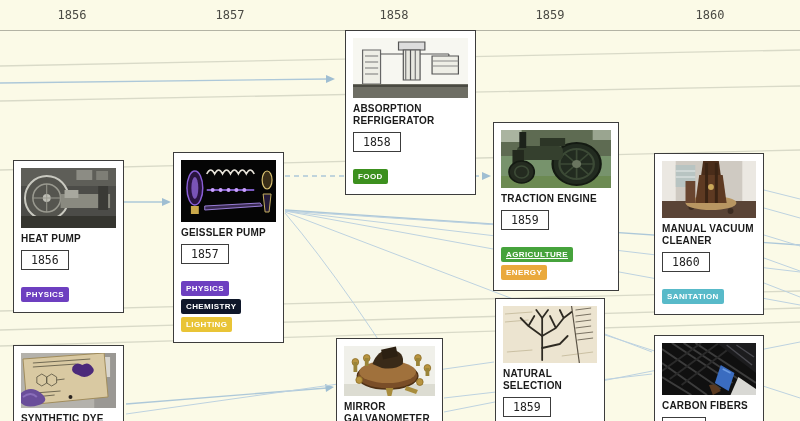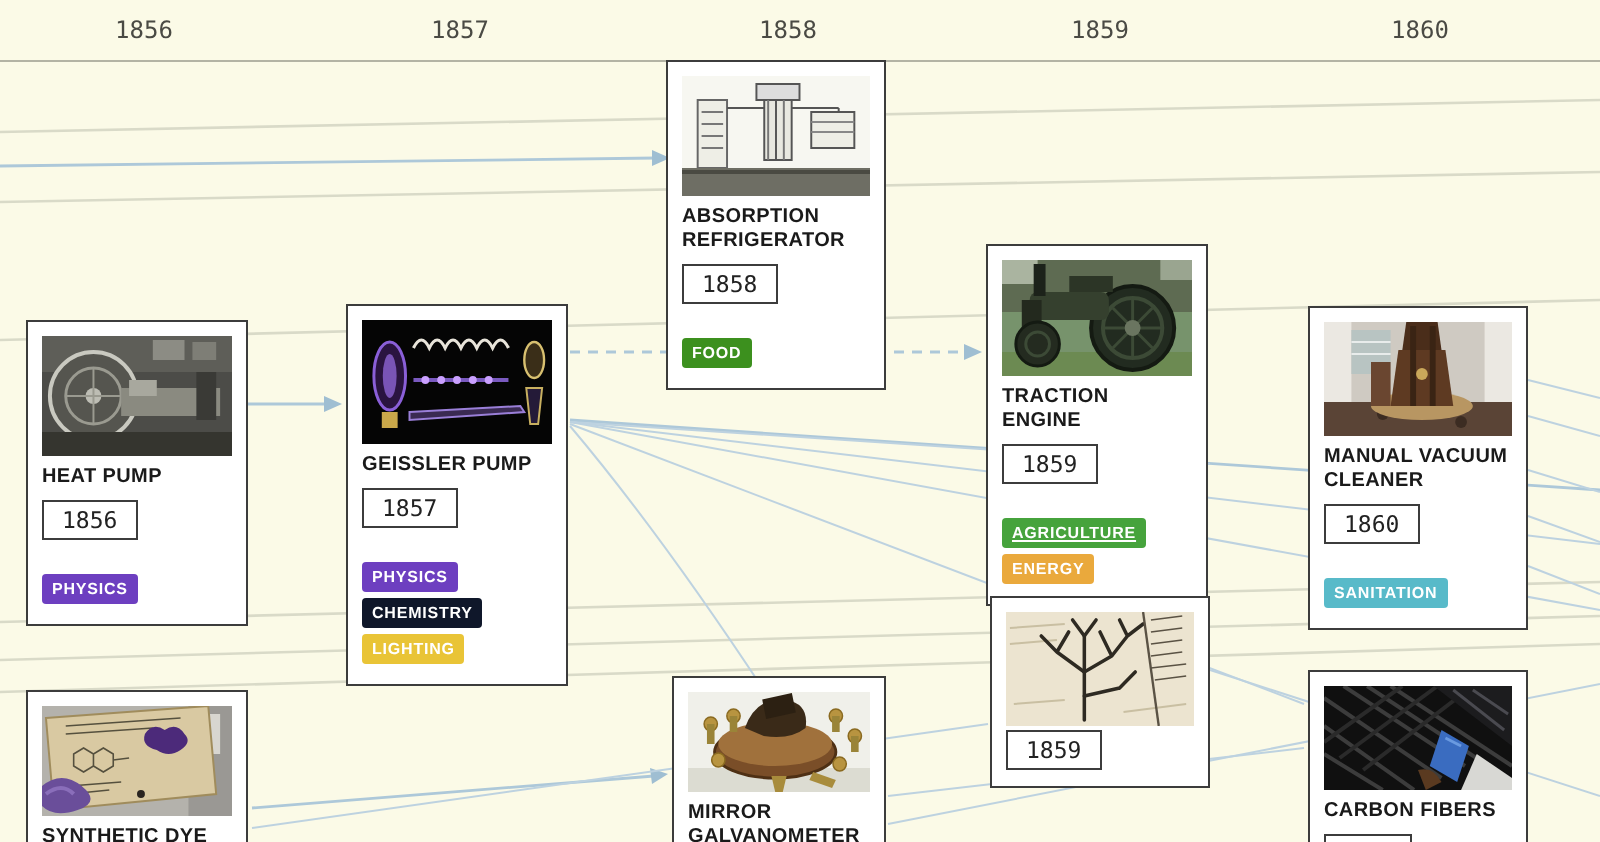--- a/index.html
+++ b/index.html
@@ -84,21 +84,21 @@
     <line class="bl-thin" x1="764" y1="235" x2="800" y2="246"></line>
     <line class="bl-thin" x1="764" y1="258" x2="800" y2="271"></line>
     <line class="bl-thin" x1="764" y1="283" x2="800" y2="297"></line>
 
     <line class="bl-thin" x1="605" y1="335" x2="800" y2="398"></line>
     <line class="bl-thin" x1="444" y1="412" x2="800" y2="342"></line>
     <line class="bl-thin" x1="126" y1="414" x2="494" y2="362"></line>
     <line class="bl-thin" x1="444" y1="398" x2="652" y2="374"></line>
   </svg>
 
-  <div class="card" style="left:333px;top:30px;width:110px">
+  <div class="card" style="left:345px;top:30px;width:131px">
     <div class="thumb" style="height:60px">
       <svg viewBox="0 0 96 60" preserveAspectRatio="none">
         <rect width="96" height="60" fill="#f7f7f1"></rect>
         <rect x="8" y="12" width="15" height="34" fill="#eeeee6" stroke="#666" stroke-width="1"></rect>
         <line x1="10" y1="18" x2="21" y2="18" stroke="#777"></line>
           <line x1="10" y1="24" x2="21" y2="24" stroke="#777"></line>
         <line x1="10" y1="30" x2="21" y2="30" stroke="#777"></line>
           <line x1="10" y1="36" x2="21" y2="36" stroke="#777"></line>
         <rect x="38" y="4" width="22" height="8" fill="#ddd" stroke="#555"></rect>
         <rect x="42" y="12" width="14" height="30" fill="#e8e8e0" stroke="#555"></rect>
@@ -166,21 +166,21 @@
         <path d="M83,34 L91,34 L89,52 L85,52 Z" fill="#241a38" stroke="#c8b060" stroke-width="1"></path>
       </svg>
     </div>
     <div class="title">GEISSLER PUMP</div>
     <div class="yearbox"><span>1857</span></div>
     <div class="tags">
       <span class="tag" style="background-color: rgb(109, 63, 192);">PHYSICS</span><span class="tag" style="background-color: #0f172a;">CHEMISTRY</span><span class="tag" style="background-color: rgb(233, 196, 54);">LIGHTING</span>
     </div>
   </div>
 
-  <div class="card" style="left:493px;top:122px;width:111px">
+  <div class="card" style="left:493px;top:122px;width:126px">
     <div class="thumb" style="height:58px">
       <svg viewBox="0 0 96 58" preserveAspectRatio="none">
         <rect width="96" height="58" fill="#77936c"></rect>
         <rect x="0" y="0" width="96" height="26" fill="#5e6b52"></rect>
         <rect x="0" y="0" width="18" height="12" fill="#aab4a0"></rect>
         <rect x="80" y="0" width="16" height="10" fill="#9aa590"></rect>
         <rect x="0" y="46" width="96" height="12" fill="#6c8a52"></rect>
         <circle cx="66" cy="34" r="21" fill="#222b20" stroke="#141a12" stroke-width="2"></circle>
         <circle cx="66" cy="34" r="15" fill="none" stroke="#3c4a36" stroke-width="2"></circle>
         <line x1="66" y1="19" x2="66" y2="49" stroke="#3c4a36" stroke-width="1.5"></line>
@@ -248,20 +248,21 @@
           <path d="M40,30 L54,22 M54,22 L48,10 M54,22 L62,12 M62,12 L58,4 M62,12 L70,6"></path>
           <path d="M40,42 L58,38 M58,38 L66,30"></path>
           <path d="M40,12 L34,4 M40,12 L46,4"></path>
         </g>
         <g stroke="#5a5244" stroke-width="0.8" fill="none">
           <path d="M74,4 L90,2 M74,10 L90,8 M74,16 L90,14 M74,22 L90,20 M74,28 L92,26 M76,34 L92,32"></path>
           <line x1="70" y1="0" x2="78" y2="57" stroke-width="1.2"></line>
         </g>
       </svg>
     </div>
+    <div class="title">NATURAL SELECTION</div>
     <div class="yearbox"><span>1859</span></div>
     
   </div>
 
   <div class="card" style="left:336px;top:338px;width:107px">
     <div class="thumb" style="height:50px">
       <svg viewBox="0 0 96 50" preserveAspectRatio="none">
         <rect width="96" height="50" fill="#f0f0ea"></rect>
         <rect x="0" y="38" width="96" height="12" fill="#dcdcd2"></rect>
         <ellipse cx="46" cy="30" rx="32" ry="13" fill="#7a4e28" stroke="#4e3014" stroke-width="1.5"></ellipse>

